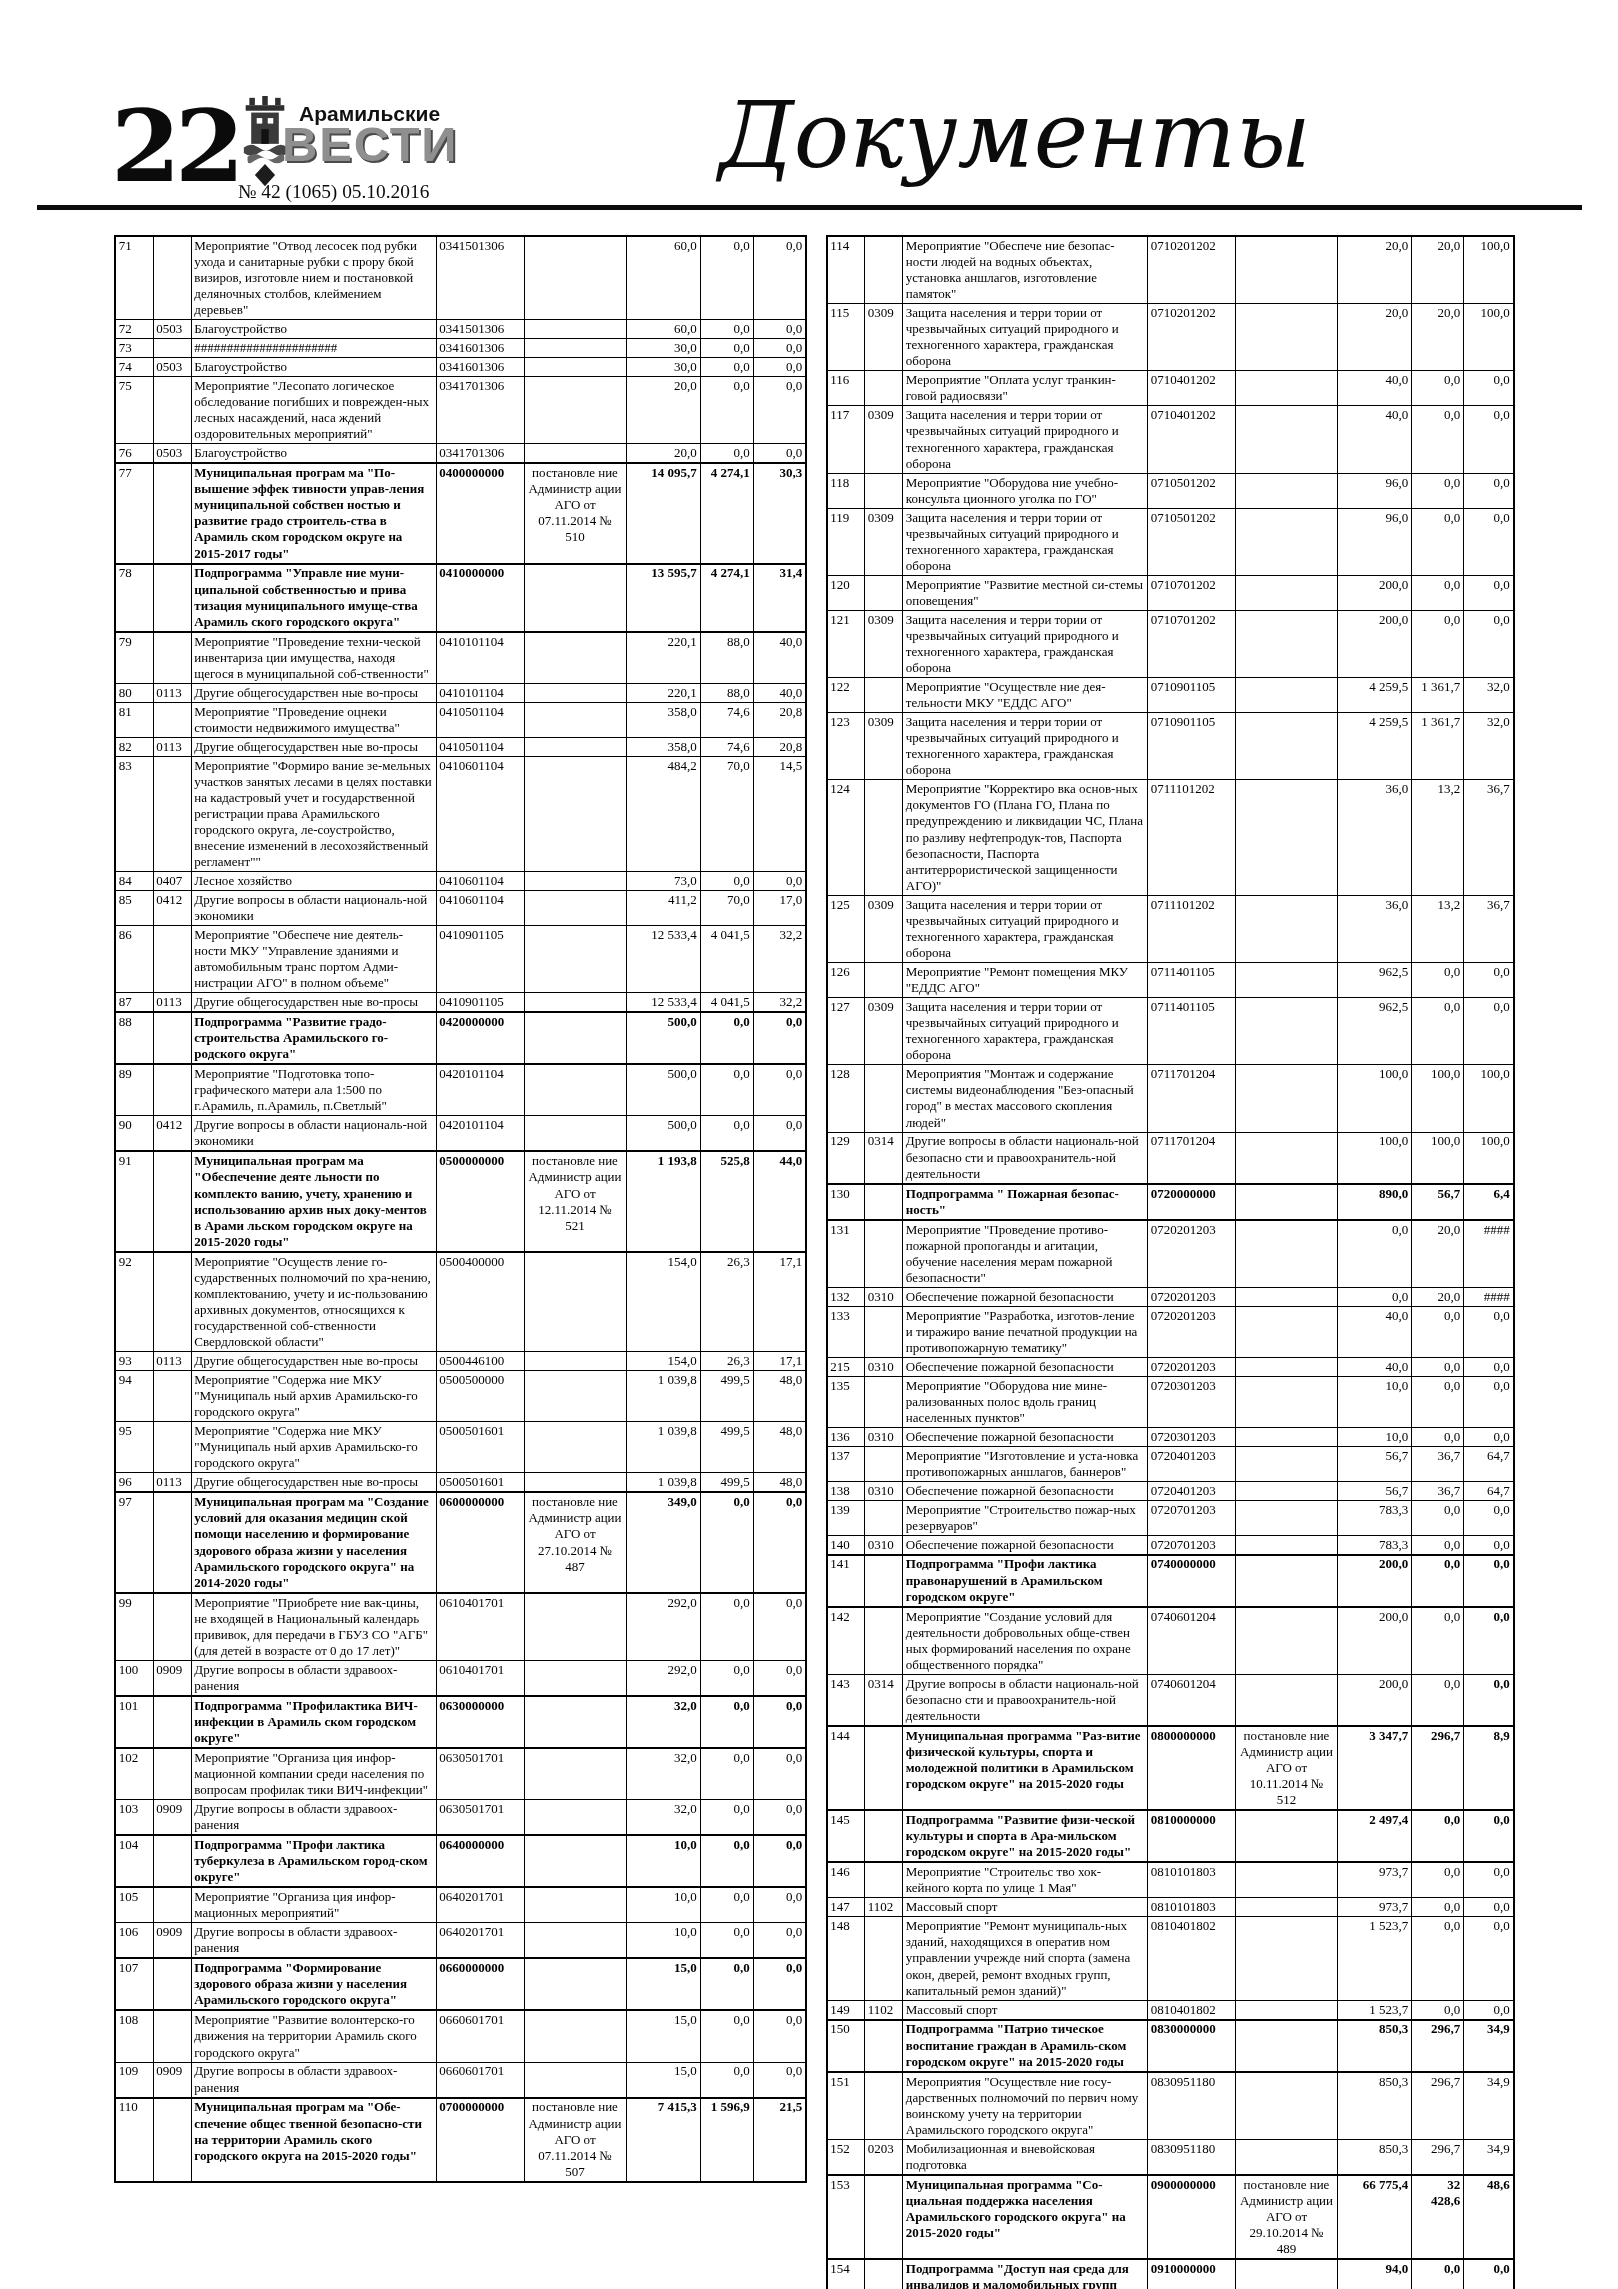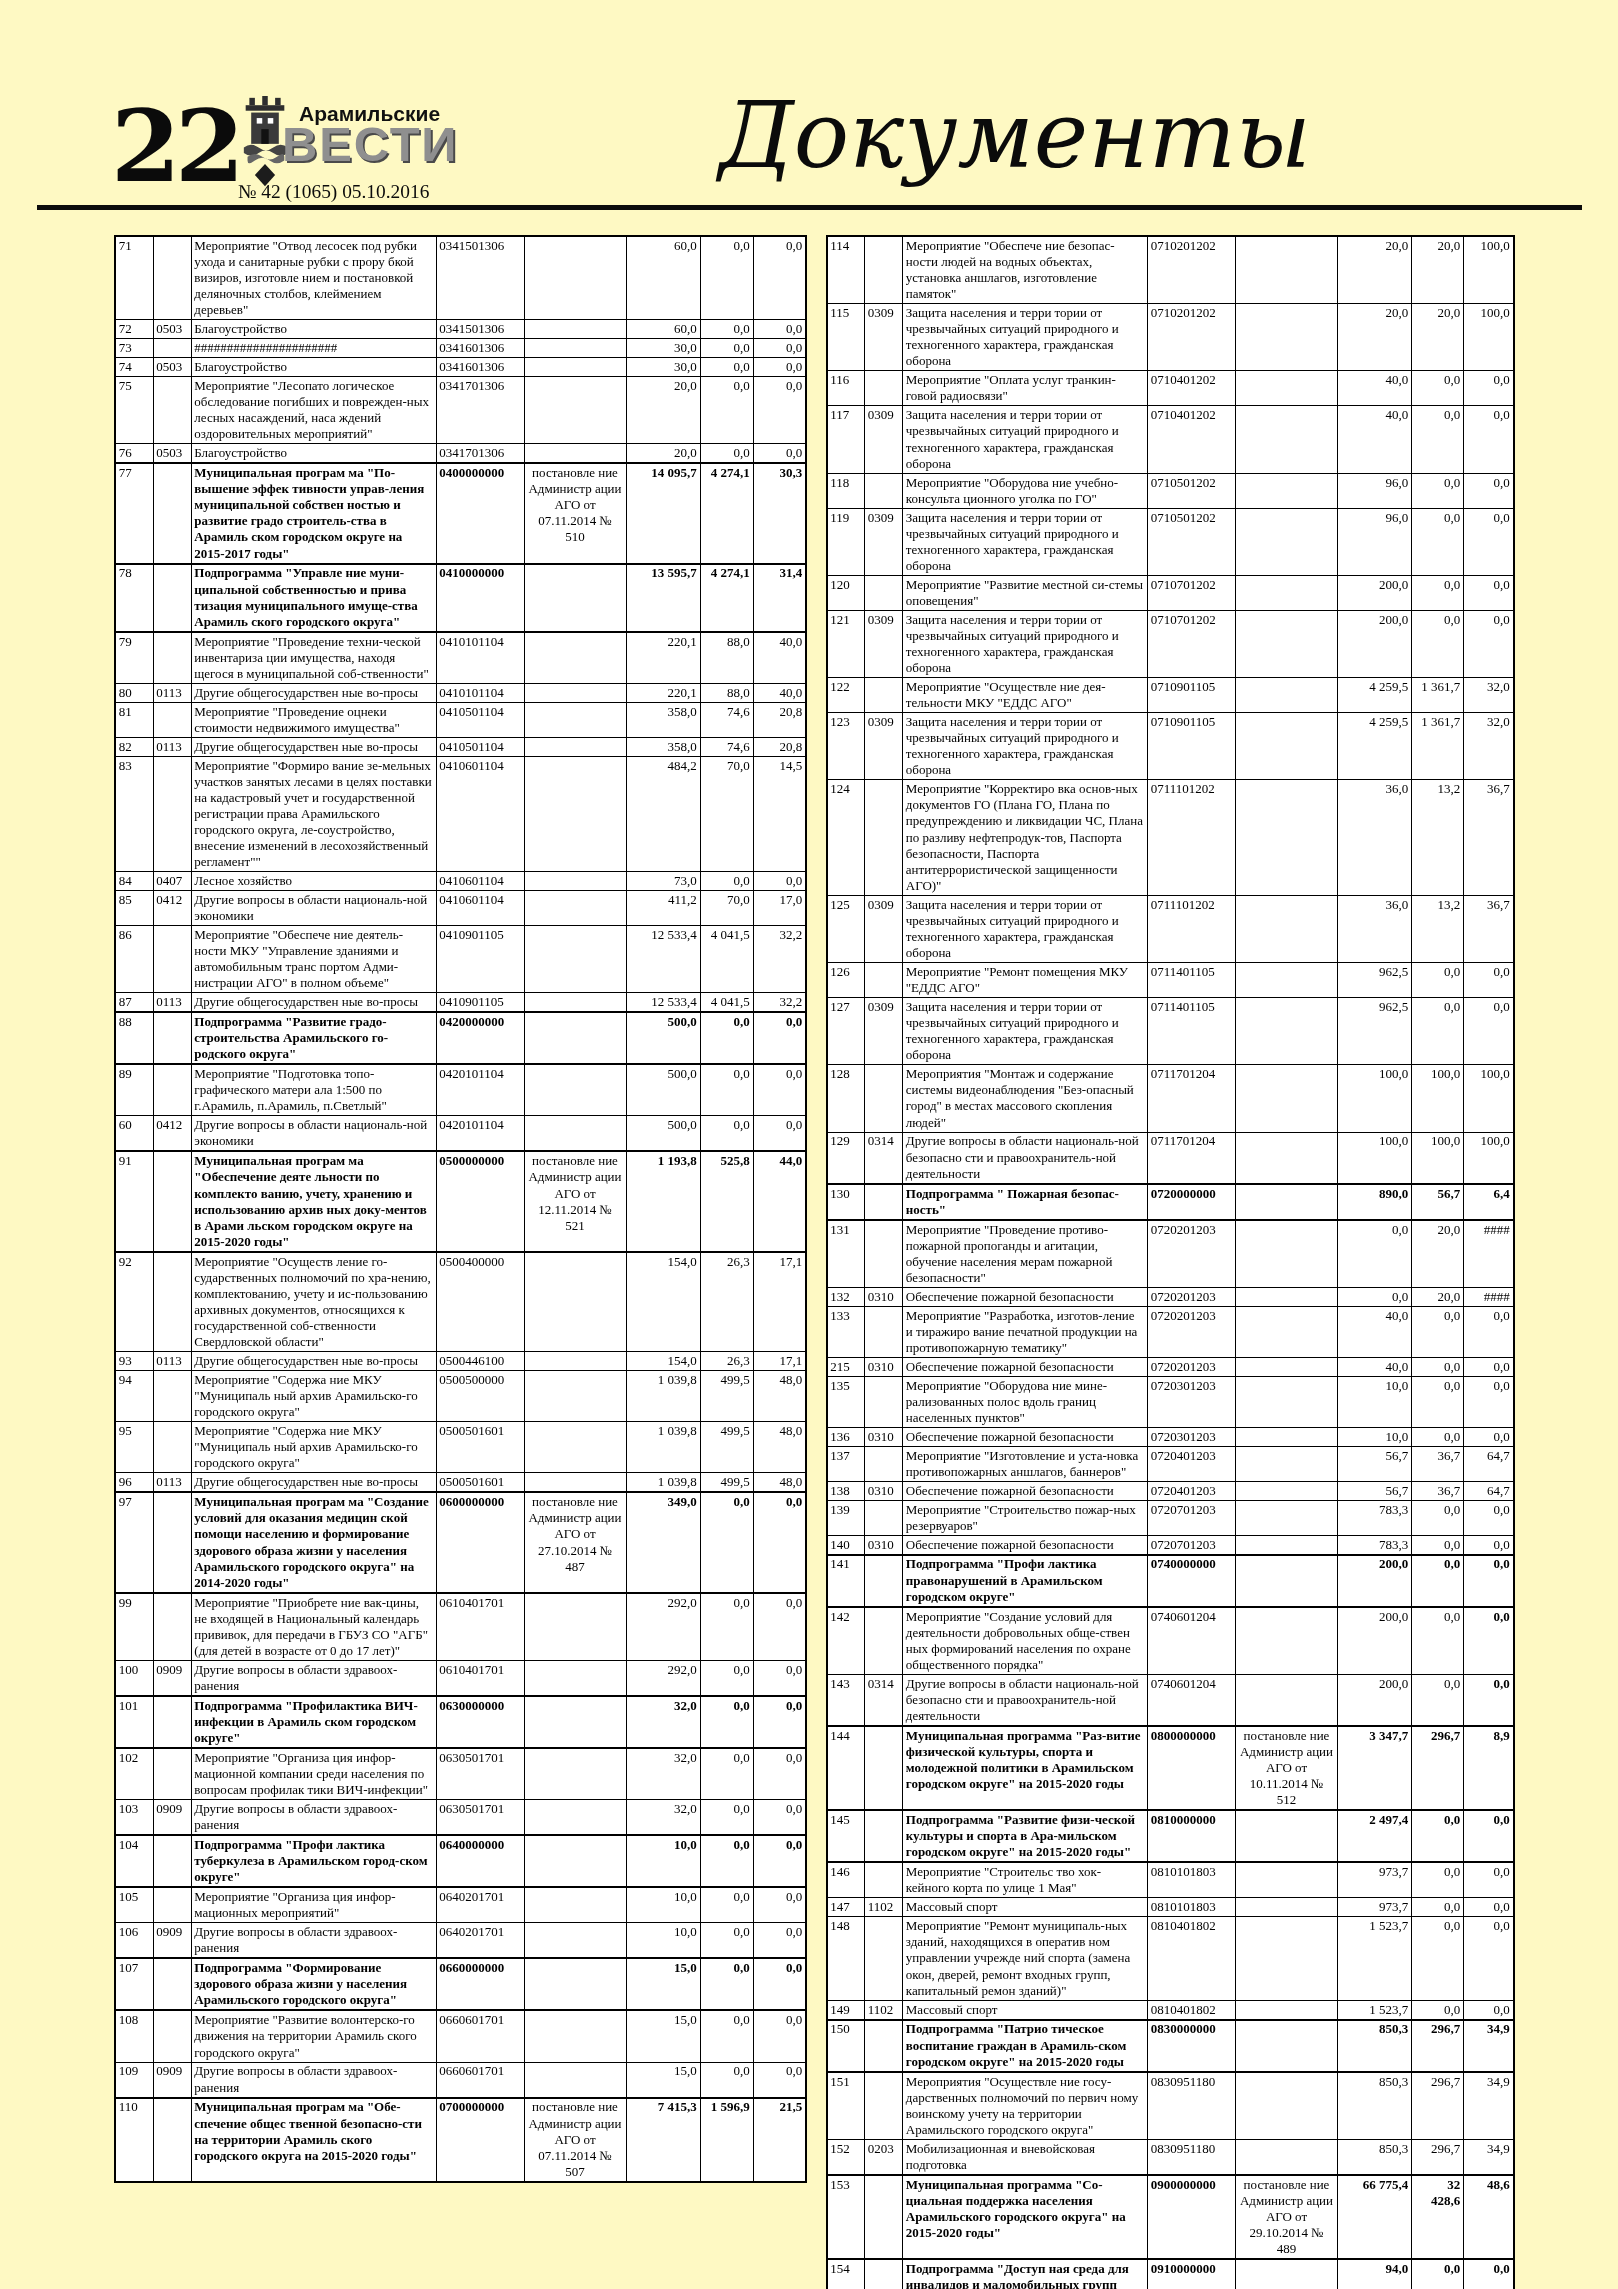--- a/index.html
+++ b/index.html
@@ -1,16 +1,16 @@
 <!DOCTYPE html>
 <html style="font-size:14.8px"><head>
 <meta charset="utf-8">
 <style>
   html,body{margin:0;padding:0;background:#e8e8e8;}
-  .page{position:relative;width:1619px;height:2290px;background:#fef9c3;
+  .page{position:relative;width:1619px;height:2290px;background:#ffffff;
         font-family:"Liberation Serif","DejaVu Serif",serif;color:#000;overflow:hidden;}
   
   .hdr{position:absolute;top:0;left:0;width:100%;height:231px;}
   .page-num{position:absolute;left:111px;top:96px;font-family:"DejaVu Serif",serif;
         font-weight:900;font-size:100px;line-height:1;letter-spacing:-5.5px;color:#0b0b0b;}
   .coat{position:absolute;left:238px;top:96px;width:54px;height:92px;}
   .mast-top{position:absolute;left:299px;top:102px;font-family:"Liberation Sans",sans-serif;
         font-weight:bold;font-size:21px;color:#111;text-align:center;}
   .mast-main{position:absolute;left:282px;top:120px;font-family:"Liberation Sans",sans-serif;
         font-weight:bold;font-size:49px;line-height:1;color:#8f8f8f;letter-spacing:1.8px;
@@ -264,21 +264,21 @@
             <td class="c-num">89</td>
             <td class="c-code"></td>
             <td class="c-desc">Мероприятие "Подготовка топо-графического матери ала 1:500 по г.Арамиль, п.Арамиль, п.Светлый"</td>
             <td class="c-code2">0420101104</td>
             <td class="c-note"></td>
             <td class="c-val">500,0</td>
             <td class="c-val">0,0</td>
             <td class="c-val">0,0</td>
           </tr>
           <tr>
-            <td class="c-num">60</td>
+            <td class="c-num">90</td>
             <td class="c-code">0412</td>
             <td class="c-desc">Другие вопросы в области националь-ной экономики</td>
             <td class="c-code2">0420101104</td>
             <td class="c-note"></td>
             <td class="c-val">500,0</td>
             <td class="c-val">0,0</td>
             <td class="c-val">0,0</td>
           </tr>
           <tr class="boldrow">
             <td class="c-num">91</td>

